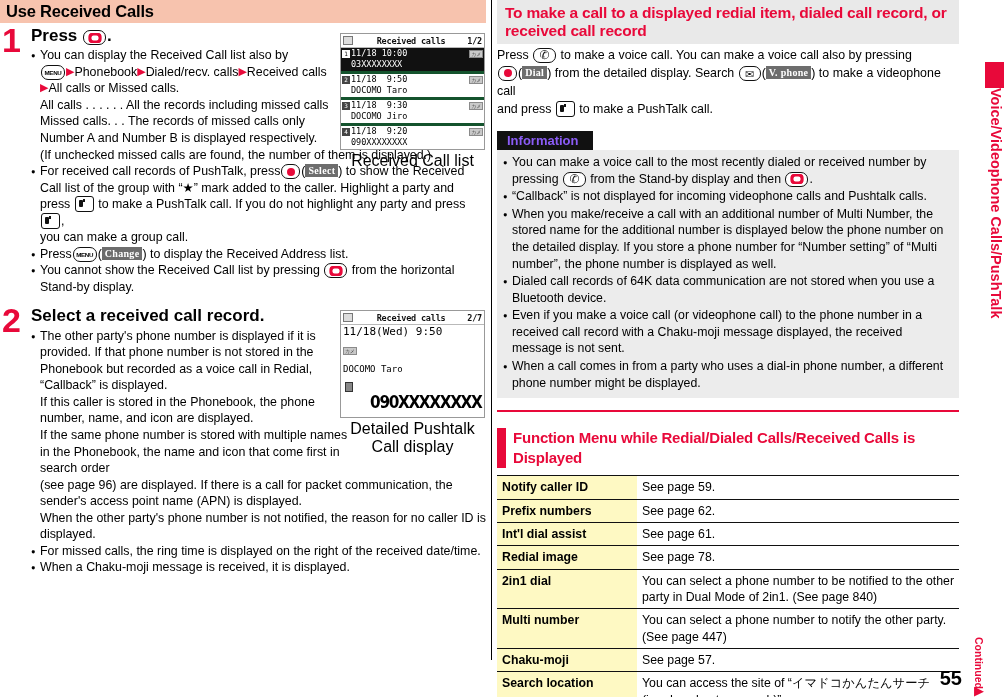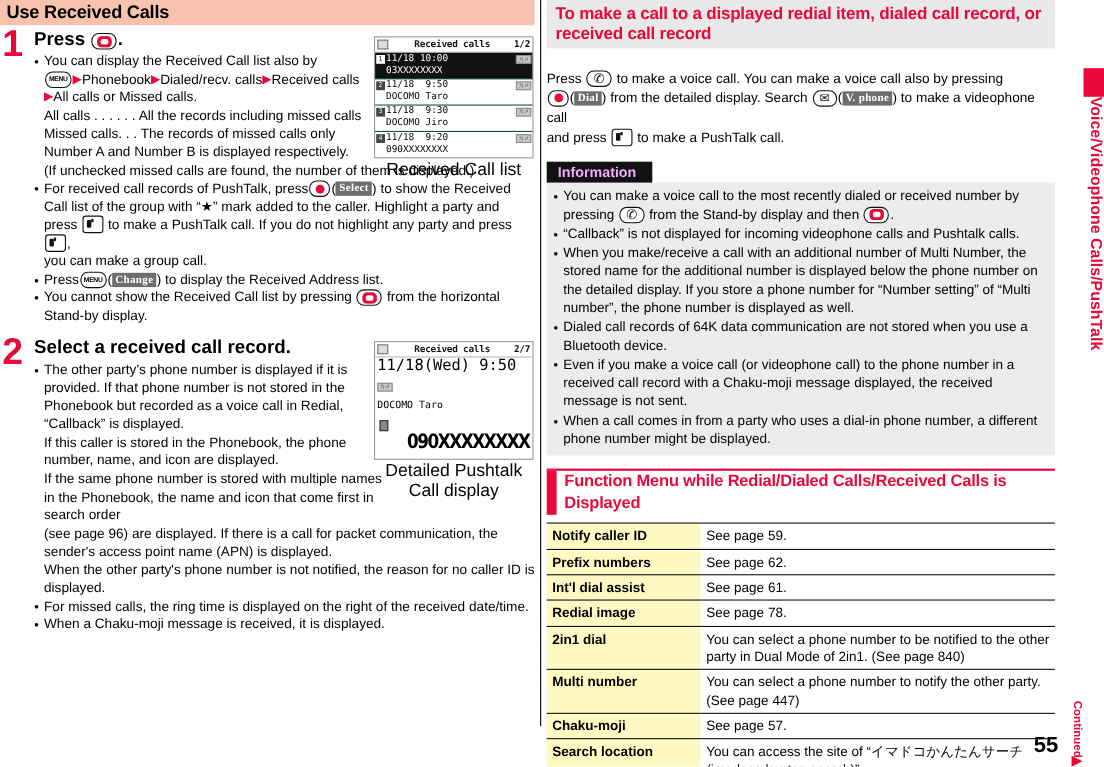--- a/index.html
+++ b/index.html
@@ -126,69 +126,69 @@
     font-size:8.5px;font-weight:bold;letter-spacing:-0.2px;
     border-bottom:1px solid #b9b9b9;
     height:13px;padding:0 2px;color:#111;
   }
   .ph-title .t-mid{flex:1;text-align:center;}
   .ph-ic{
     width:8px;height:7px;border:1px solid #777;background:#ddd;
     margin-right:2px;
   }
   .ph-row{
-    border-bottom:1px solid #14532d;
+    border-bottom:3px solid #14532d;
     font-size:8.5px;line-height:11px;padding:0 1px 1px 1px;
     position:relative;
   }
   .ph-row.sel{background:#111;color:#fff;}
   .ph-line1{display:flex;align-items:center;}
   .ph-idx{
     width:8px;height:8px;margin-right:1px;flex:0 0 auto;
     background:#444;color:#fff;font-size:6px;line-height:8px;text-align:center;
   }
   .ph-row.sel .ph-idx{background:#fff;color:#111;}
   .ph-dt{white-space:pre;}
   .ph-badge{
     margin-left:auto;background:#c9c9c9;border:1px solid #8a8a8a;
     font-size:5px;line-height:6px;padding:0 1px;color:#333;
     letter-spacing:-0.3px;
   }
   .ph-num{padding-left:9px;white-space:pre;}
   .fig-cap{text-align:center;font-family:"Liberation Sans", sans-serif;font-size:16px;margin-top:2px;line-height:1.15;}
 
   
-  .ph-det-dt{font-size:14px;line-height:12px;padding:1px 2px 0 2px;}
+  .ph-det-dt{font-size:11px;line-height:12px;padding:1px 2px 0 2px;}
   .ph-det-badge{margin:1px 0 0 2px;display:inline-block;background:#c9c9c9;border:1px solid #8a8a8a;font-size:5px;line-height:6px;padding:0 1px;color:#333;letter-spacing:-0.3px;}
   .ph-det-name{font-size:9px;line-height:12px;padding:6px 2px 0 2px;}
   .ph-det-icon{width:6px;height:8px;border:1px solid #333;background:#888;margin:7px 0 0 4px;}
   .ph-det-num{
     font-family:"DejaVu Sans", sans-serif;
     font-weight:bold;font-size:18px;letter-spacing:-1.6px;
     text-align:right;padding:0 3px 2px 0;line-height:20px;
     transform:scaleX(0.85);transform-origin:right center;
   }
 
   
   .rband{
     background:#e9e9e9;padding:4px 6px 5px 8px;
     color:#e8093a;font-size:15.5px;font-weight:bold;line-height:1.13;
     letter-spacing:-0.2px;
   }
-  .rpara{font-size:12.4px;line-height:1.45;margin-top:19px;}
+  .rpara{font-size:12.4px;line-height:1.45;margin-top:3px;}
 
   .info-tab{
-    display:inline-block;background:#111;color:#f0abfc;
+    display:inline-block;background:#111;color:#8b5cf6;
     font-size:13px;font-weight:bold;padding:2px 14px 2px 10px;
   }
   .info-box{background:#ececec;padding:4px 8px 6px 6px;}
   .info-box .b{font-size:12.3px;line-height:1.35;margin-bottom:1px;}
 
   .sec-rule{height:2px;background:#e8093a;margin-top:12px;}
-  .sec-head{display:flex;align-items:stretch;margin-top:0;}
+  .sec-head{display:flex;align-items:stretch;margin-top:16px;}
   .sec-bar{width:9px;background:#e8093a;flex:0 0 auto;}
   .sec-title{color:#e8093a;font-size:15px;font-weight:bold;padding-left:7px;line-height:20px;letter-spacing:-0.2px;}
 
   table.fn{border-collapse:collapse;width:100%;margin-top:7px;font-size:12.3px;}
   table.fn td{border-bottom:1px solid #111;padding:3px 4px 3px 5px;vertical-align:top;line-height:1.33;}
   table.fn tr:first-child td{border-top:1px solid #111;}
   table.fn td.k{background:#fef9c3;font-weight:bold;width:131px;}
   table.fn td.v{background:#fff;}
 
   

